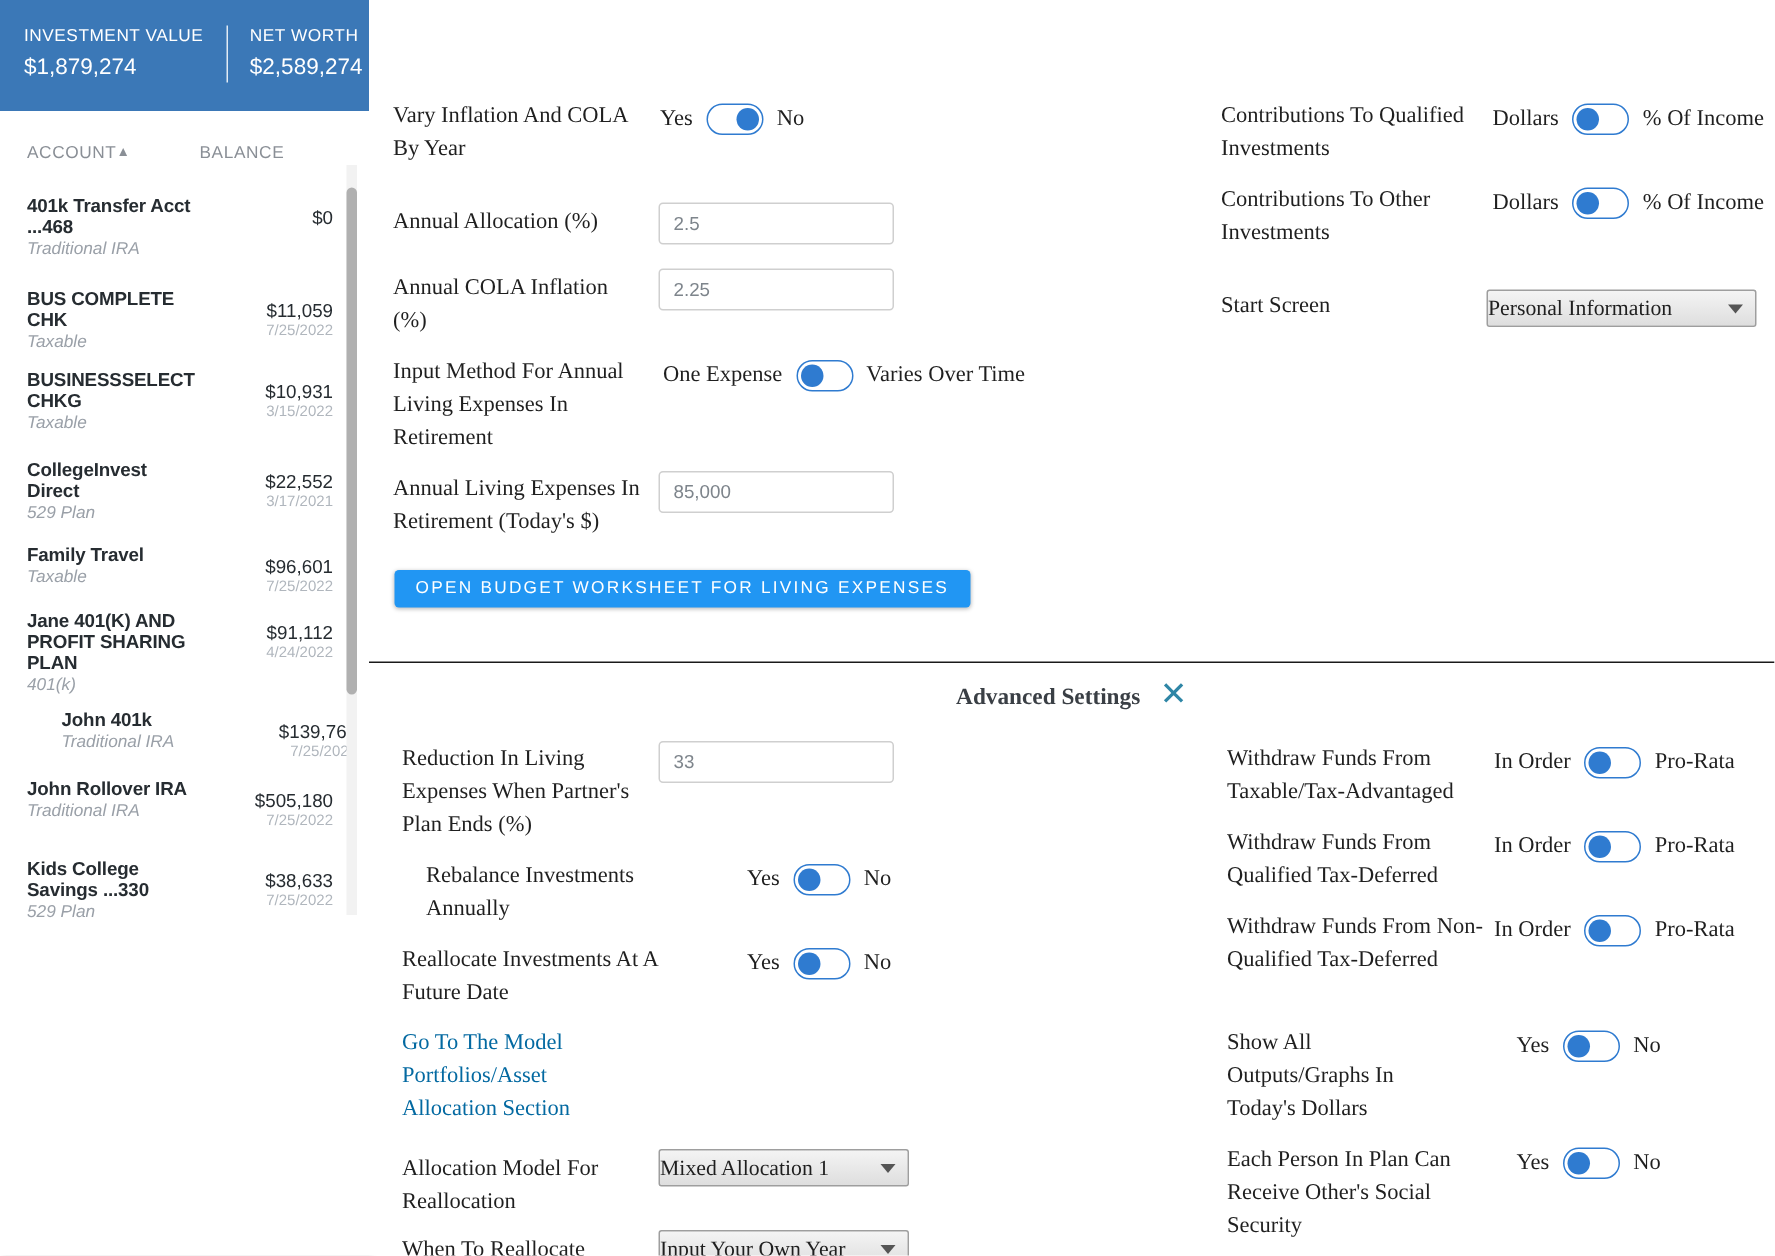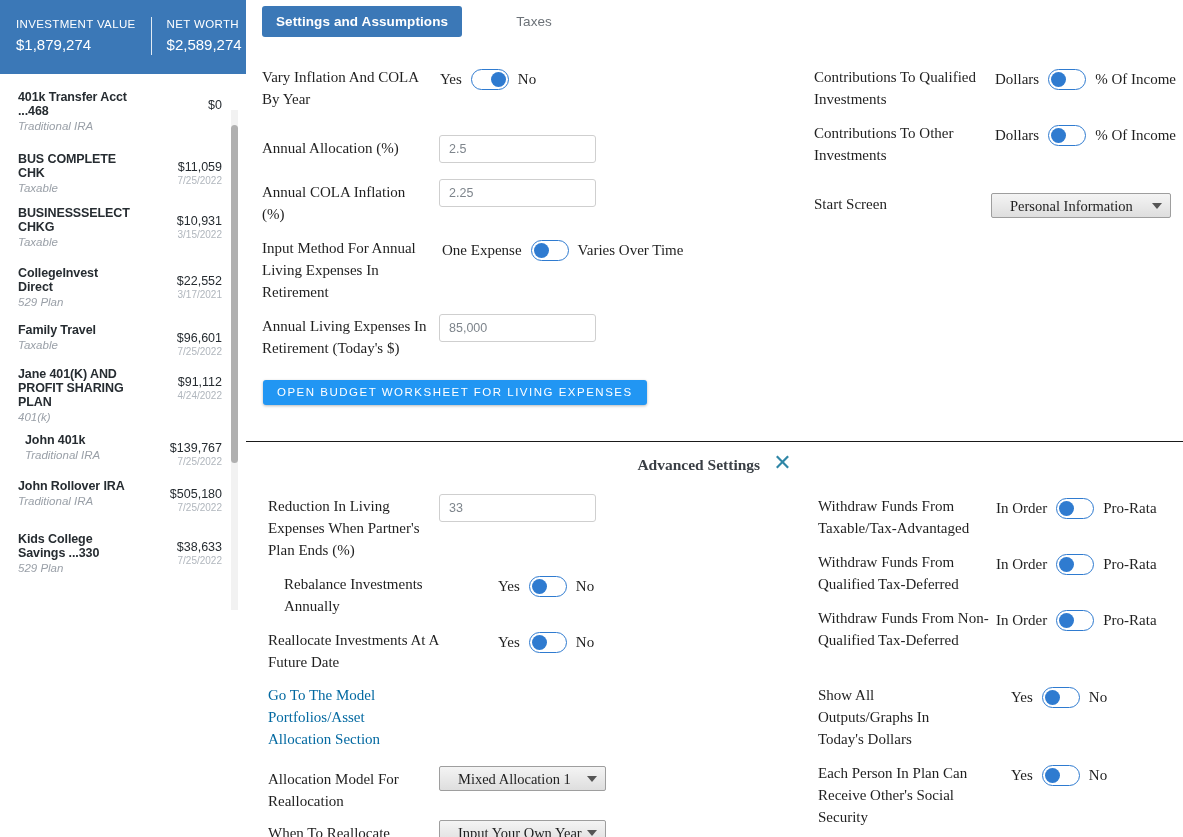--- a/index.html
+++ b/index.html
@@ -106,21 +106,21 @@
     font-size: 12.5px; color: #7e858c;
     padding: 0 9px; line-height: 26px;
   }
 
   .ddl {
     border: 1px solid #9e9e9e; border-radius: 2px;
     background: linear-gradient(#f4f4f4, #dedede);
     height: 25px; position: relative;
     font-family: "Liberation Serif", serif;
     font-size: 14.5px; color: #1f1f1f;
-    padding: 0 26px 0 18px; line-height: 24px;
+    padding: 0 26px 0 0; line-height: 24px;
     display: inline-block; white-space: nowrap; overflow:hidden;
   }
   .ddl .arrow {
     position: absolute; right: 8px; top: 50%; transform: translateY(-50%);
     width: 0; height: 0; border-left: 5px solid transparent;
     border-right: 5px solid transparent; border-top: 6px solid #555;
   }
 
   
   .tg-wrap { display: inline-flex; align-items: center; }
@@ -182,20 +182,26 @@
       <div class="kpi first">
         <div class="kpi-label">INVESTMENT VALUE</div>
         <div class="kpi-value">$1,879,274</div>
       </div>
       <div class="kpi second">
         <div class="kpi-label">NET WORTH</div>
         <div class="kpi-value">$2,589,274</div>
       </div>
     </div>
 
+    <div id="col-headers">
+      <div class="col-h account">
+        <span>ACCOUNT</span><span class="sort-caret">▲</span>
+      </div>
+      <div class="col-h balance">BALANCE</div>
+    </div>
 
     <div id="acct-list">
         <div class="acct-row" style="position: absolute; top: 16px; left: 0px; width: 246px;">
           <div class="acct-left">
             <div class="acct-name">401k Transfer Acct ...468</div>
             <div class="acct-type">Traditional IRA</div>
           </div>
           <div class="acct-right" style="top: 8px;">
             <div class="acct-bal">$0</div>
             <div class="acct-date"></div>
@@ -244,21 +250,21 @@
         <div class="acct-row" style="position: absolute; top: 293px; left: 0px; width: 246px;">
           <div class="acct-left">
             <div class="acct-name">Jane 401(K) AND PROFIT SHARING PLAN</div>
             <div class="acct-type">401(k)</div>
           </div>
           <div class="acct-right" style="top: 8px;">
             <div class="acct-bal">$91,112</div>
             <div class="acct-date">4/24/2022</div>
           </div>
         </div>
-        <div class="acct-row" style="position: absolute; top: 359px; left: 0px; width: 246px; padding-left: 25px;">
+        <div class="acct-row" style="position: absolute; top: 359px; left: 16px; width: 246px; padding-left: 25px;">
           <div class="acct-left">
             <div class="acct-name">John 401k</div>
             <div class="acct-type">Traditional IRA</div>
           </div>
           <div class="acct-right" style="top: 8px;">
             <div class="acct-bal">$139,767</div>
             <div class="acct-date">7/25/2022</div>
           </div>
         </div>
         <div class="acct-row" style="position: absolute; top: 405px; left: 0px; width: 246px;">
@@ -282,24 +288,20 @@
           </div>
         </div>
       </div>
 
     <div id="sb-track"></div>
     <div id="sb-thumb"></div>
   </div>
 
   <div id="main">
 
-    <div id="tabs">
-      <div class="tab active">Settings and Assumptions</div>
-      <div class="tab plain">Taxes</div>
-    </div>
 
     <div class="row" style="left:16px; top:66px; width:420px;">
       <div class="lbl" style="position:absolute; left:0; top:0; width:170px;">Vary Inflation And COLA By Year</div>
       <div class="tg-wrap" style="position:absolute; left:178px; top:3px;">
         <span class="tg-txt">Yes</span>
         <span class="tg right">
             <span class="knob"></span>
           </span>
         <span class="tg-txt">No</span>
       </div>

